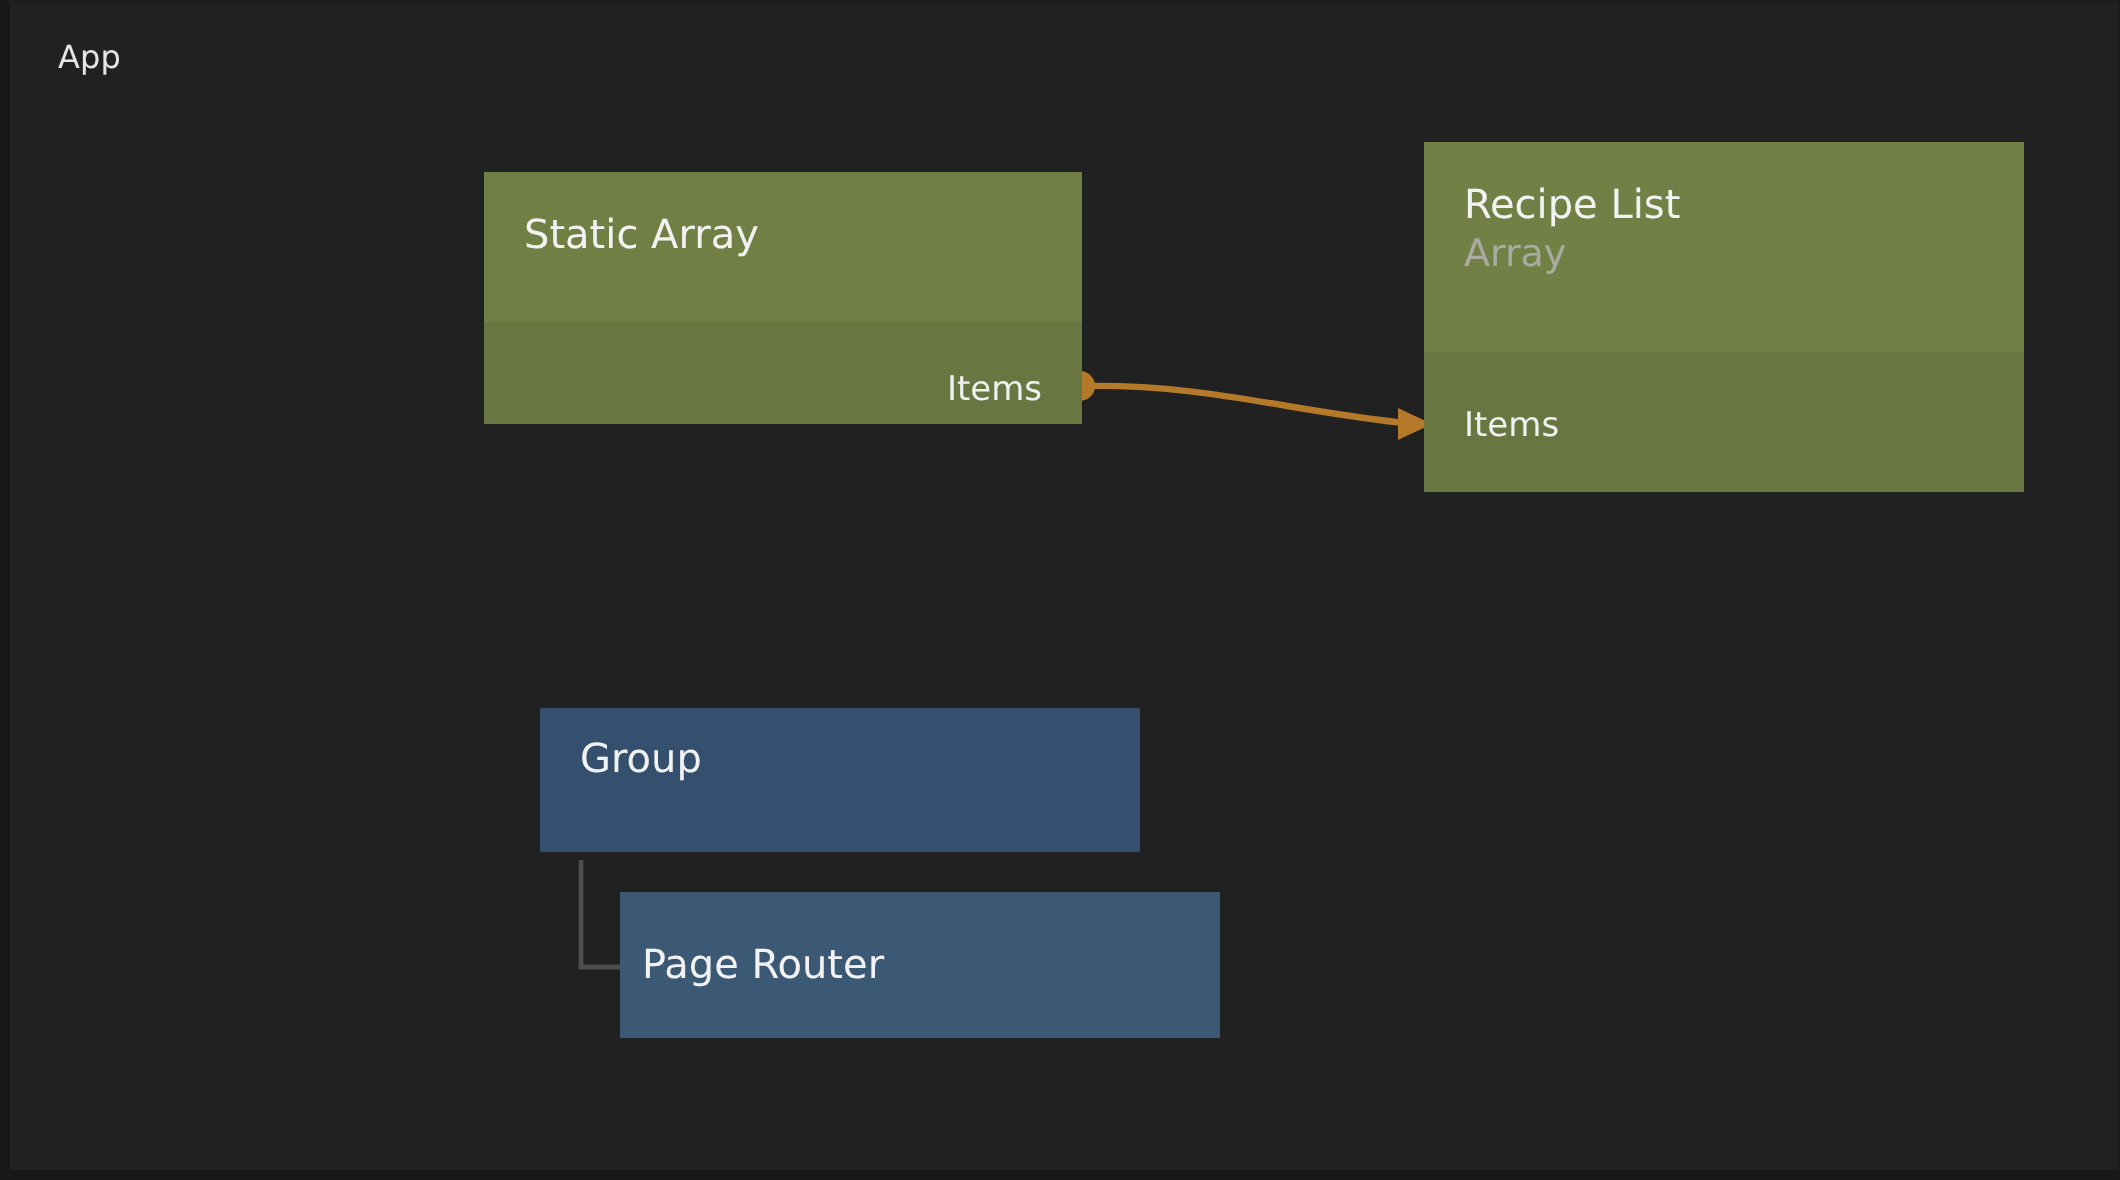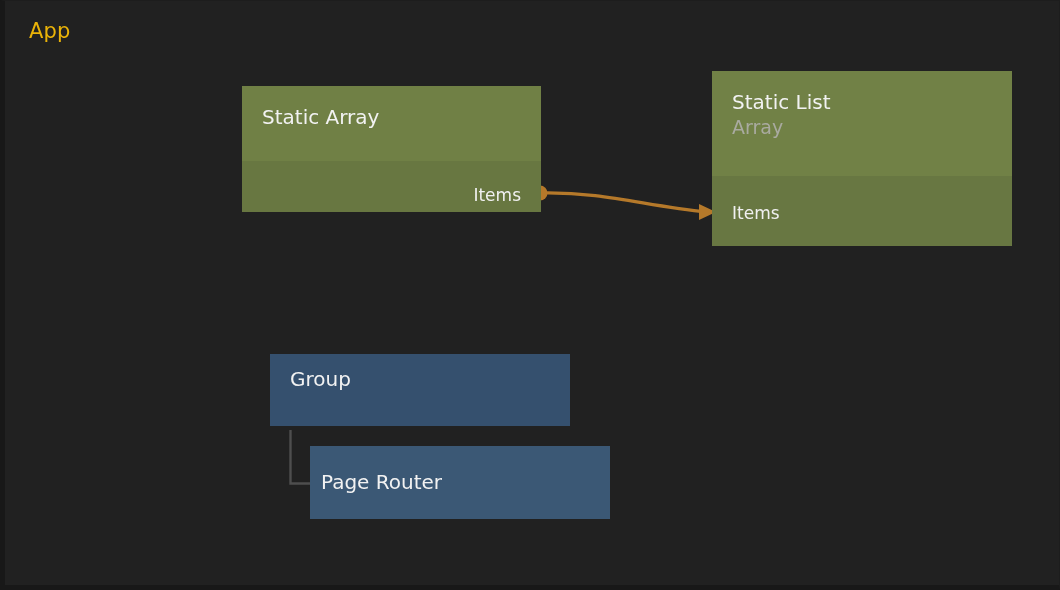--- a/index.html
+++ b/index.html
@@ -29,22 +29,22 @@
   #canvas {
     position: absolute;
     inset: 0;
   }
 
   
   .canvas-title {
     position: absolute;
     left: 24px;
     top: 18px;
-    font-size: 21px;
-    color: #eab308;
+    font-size: 16px;
+    color: #e5e5e5;
     letter-spacing: 0.1px;
     white-space: nowrap;
   }
 
   
   .node {
     position: absolute;
     box-sizing: border-box;
     overflow: hidden;
   }
@@ -171,21 +171,21 @@
       <div class="node-header">
         <div class="node-title">Static Array</div>
       </div>
       <div class="node-body">
         <div class="port-row out">Items</div>
       </div>
     </div>
 
     <div class="node" id="node-recipe-list">
       <div class="node-header">
-        <div class="node-title">Static List</div>
+        <div class="node-title">Recipe List</div>
         <div class="node-subtitle">Array</div>
       </div>
       <div class="node-body">
         <div class="port-row in">Items</div>
       </div>
     </div>
 
     <div class="node" id="node-group">
       <div class="node-header">
         <div class="node-title">Group</div>

